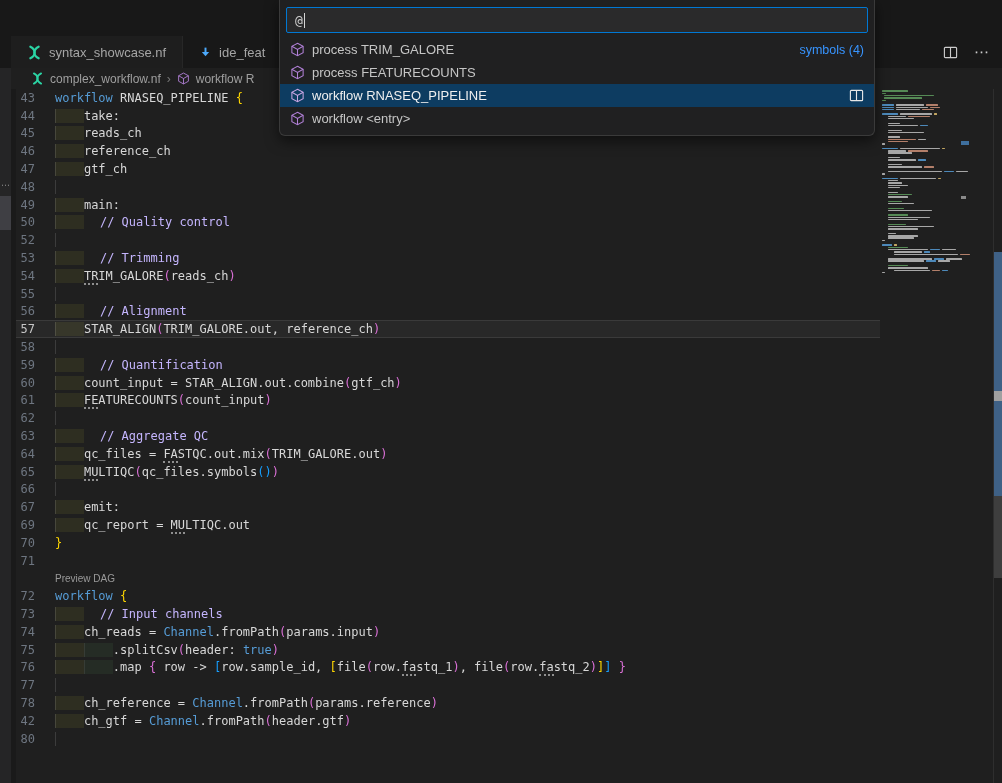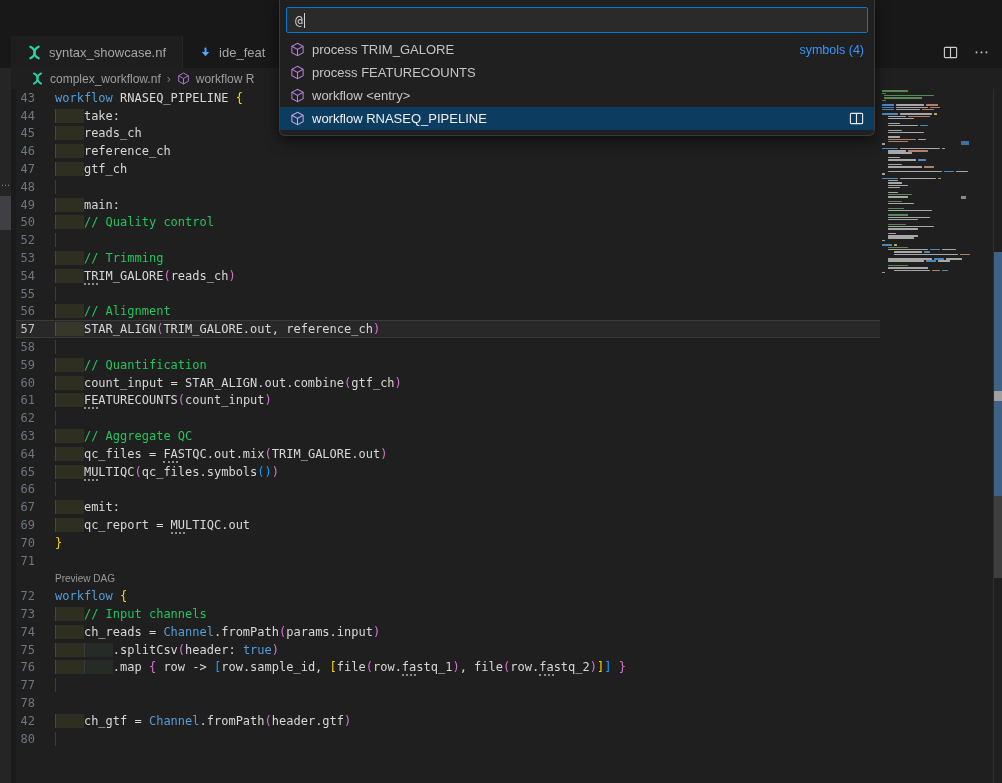--- a/index.html
+++ b/index.html
@@ -31,21 +31,21 @@
   
   .code-lines { position:absolute; left:16px; top:89px; width:977px; z-index:1;
     font-family:"DejaVu Sans Mono", monospace; font-size:12px; }
   .code-line { display:flex; height:17.8px; align-items:center; }
   .code-line.cur { background:#282828; box-shadow: inset 0 1px 0 #3a3a3a, inset 0 -1px 0 #3a3a3a; }
   .ln { width:39px; padding-right:20px; text-align:right; color:#6e7681; flex:none; }
   .code-line.cur .ln { color:#c6c6c6; }
   .code { white-space:pre; }
   .tk-kw { color:#569cd6; }
   .tk-tx { color:#d7d7d7; }
-  .tk-cm { color:#22c55e; }
+  .tk-cm { color:#c4b5fd;margin-left:16px; }
   .tk-b1 { color:#ffd700; }
   .tk-b2 { color:#da70d6; }
   .tk-b3 { color:#179fff; }
   .tk-hn { color:#d7d7d7; border-bottom:2px dotted #8f8f8f; }
   .tk-i1 { background:rgba(255,255,77,.07); box-shadow: inset 1px 0 0 rgba(255,255,255,.12); }
   .tk-i2 { background:rgba(128,255,128,.06); box-shadow: inset 1px 0 0 rgba(255,255,255,.08); }
   .tk-g  { box-shadow: inset 1px 0 0 #3c3c3c; }
   .lens { color:#9a9a9a; font-size:10px; font-family:"Liberation Sans",sans-serif; cursor:pointer; }
 
   
@@ -275,20 +275,21 @@
       <div class="code-line">
         <span class="ln">76</span>
         <span class="code"><span class="tk-i1">    </span><span class="tk-i2">    </span><span class="tk-tx">.map </span><span class="tk-b2">{</span><span class="tk-tx"> row -&gt; </span><span class="tk-b3">[</span><span class="tk-tx">row.sample_id, </span><span class="tk-b1">[</span><span class="tk-tx">file</span><span class="tk-b2">(</span><span class="tk-tx">row.</span><span class="tk-hn">fa</span><span class="tk-tx">stq_1</span><span class="tk-b2">)</span><span class="tk-tx">, file</span><span class="tk-b2">(</span><span class="tk-tx">row.</span><span class="tk-hn">fa</span><span class="tk-tx">stq_2</span><span class="tk-b2">)</span><span class="tk-b1">]</span><span class="tk-b3">]</span><span class="tk-tx"> </span><span class="tk-b2">}</span></span>
       </div>
       <div class="code-line">
         <span class="ln">77</span>
         <span class="code"><span class="tk-g">    </span></span>
       </div>
       <div class="code-line">
         <span class="ln">78</span>
+        <span class="code"><span class="tk-i1">    </span><span class="tk-tx">ch_reference = </span><span class="tk-kw">Channel</span><span class="tk-tx">.fromPath</span><span class="tk-b2">(</span><span class="tk-tx">params.reference</span><span class="tk-b2">)</span></span>
       </div>
       <div class="code-line">
         <span class="ln">42</span>
         <span class="code"><span class="tk-i1">    </span><span class="tk-tx">ch_gtf = </span><span class="tk-kw">Channel</span><span class="tk-tx">.fromPath</span><span class="tk-b2">(</span><span class="tk-tx">header.gtf</span><span class="tk-b2">)</span></span>
       </div>
       <div class="code-line">
         <span class="ln">80</span>
         <span class="code"><span class="tk-g">    </span></span>
       </div>
     </div>
@@ -556,40 +557,40 @@
       <span class="qp-badge">symbols (4)</span>
     </div>
     <div class="qp-row">
       <span class="icon">
         <svg width="15" height="15" viewBox="0 0 16 16" fill="none">
           <path d="M8 1.3 L14 4.6 V11.4 L8 14.7 L2 11.4 V4.6 Z" stroke="#b180d7" stroke-width="1.1"></path>
           <path d="M2 4.6 L8 8 L14 4.6 M8 8 V14.7" stroke="#b180d7" stroke-width="1.1"></path>
         </svg>
       </span>
       <span>process FEATURECOUNTS</span>
-    </div>
-    <div class="qp-row">
-      <span class="icon">
-        <svg width="15" height="15" viewBox="0 0 16 16" fill="none">
-          <path d="M8 1.3 L14 4.6 V11.4 L8 14.7 L2 11.4 V4.6 Z" stroke="#b180d7" stroke-width="1.1"></path>
-          <path d="M2 4.6 L8 8 L14 4.6 M8 8 V14.7" stroke="#b180d7" stroke-width="1.1"></path>
-        </svg>
-      </span>
-      <span>workflow &lt;entry&gt;</span>
     </div>
     <div class="qp-row sel">
       <span class="icon">
         <svg width="15" height="15" viewBox="0 0 16 16" fill="none">
           <path d="M8 1.3 L14 4.6 V11.4 L8 14.7 L2 11.4 V4.6 Z" stroke="#c9a6e4" stroke-width="1.1"></path>
           <path d="M2 4.6 L8 8 L14 4.6 M8 8 V14.7" stroke="#c9a6e4" stroke-width="1.1"></path>
         </svg>
       </span>
       <span>workflow RNASEQ_PIPELINE</span>
       <span class="qp-split icon">
         <svg width="15" height="15" viewBox="0 0 16 16" fill="none">
           <rect x="1.5" y="2.5" width="13" height="11" rx="1" stroke="#e8e8e8" stroke-width="1.2"></rect>
           <path d="M8 2.5v11" stroke="#e8e8e8" stroke-width="1.2"></path>
         </svg>
       </span>
     </div>
+    <div class="qp-row">
+      <span class="icon">
+        <svg width="15" height="15" viewBox="0 0 16 16" fill="none">
+          <path d="M8 1.3 L14 4.6 V11.4 L8 14.7 L2 11.4 V4.6 Z" stroke="#b180d7" stroke-width="1.1"></path>
+          <path d="M2 4.6 L8 8 L14 4.6 M8 8 V14.7" stroke="#b180d7" stroke-width="1.1"></path>
+        </svg>
+      </span>
+      <span>workflow &lt;entry&gt;</span>
+    </div>
   </div>
 
 </div>
 
 </body></html>

